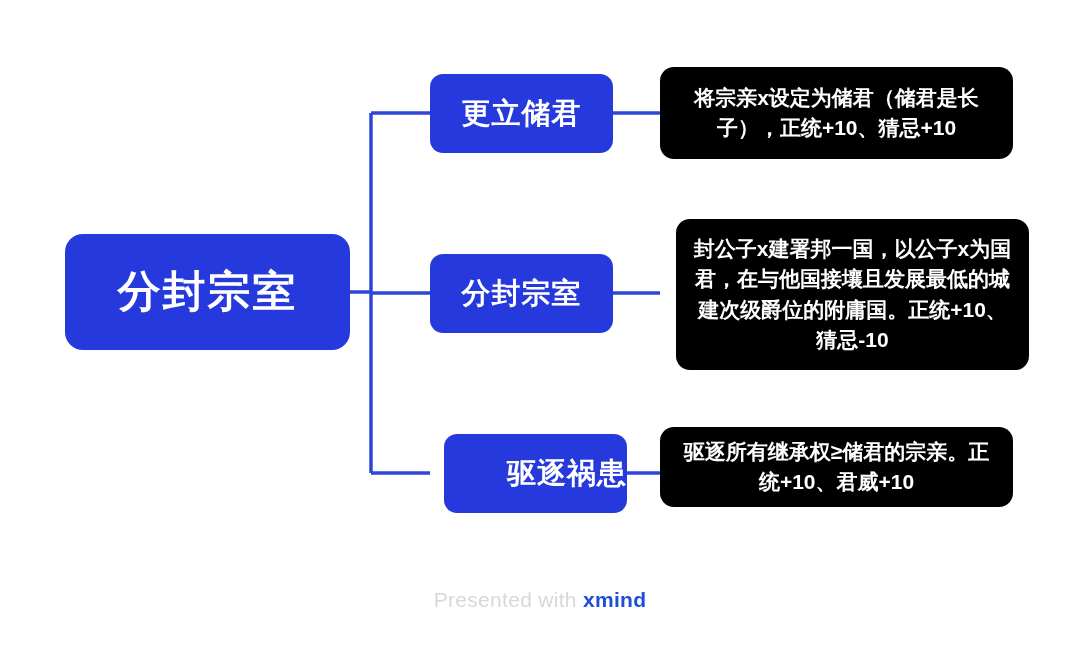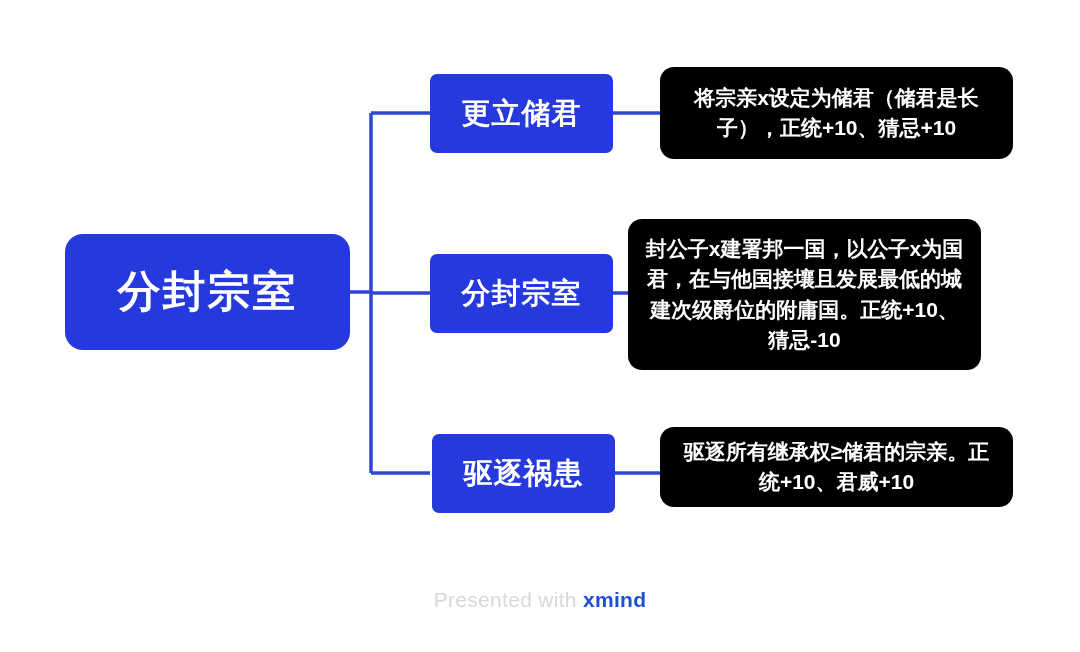--- a/index.html
+++ b/index.html
@@ -46,45 +46,45 @@
     color: #ffffff;
     font-size: 43px;
     font-weight: bold;
     letter-spacing: 2px;
   }
 
   .branch-node {
     width: 183px;
     height: 79px;
     background: #2639dc;
-    border-radius: 7px;
+    border-radius: 13px;
     color: #ffffff;
     font-size: 29px;
     font-weight: bold;
     letter-spacing: 1px;
   }
   .branch-node.b1 { left: 430px; top: 74px; }
   .branch-node.b2 { left: 430px; top: 254px; }
-  .branch-node.b3 { left: 432px; top: 434px; }
+  .branch-node.b3 { left: 444px; top: 434px; justify-content: flex-end; }
 
   .leaf-node {
     background: #000000;
     border-radius: 14px;
     color: #ffffff;
     font-weight: bold;
     font-size: 21px;
     line-height: 1.45;
     padding: 10px 16px;
   }
   .leaf-node .leaf-text {
     display: block;
     width: 100%;
   }
   .leaf-node.l1 { left: 660px; top: 67px;  width: 353px; height: 92px; }
-  .leaf-node.l2 { left: 628px; top: 219px; width: 353px; height: 151px; }
+  .leaf-node.l2 { left: 676px; top: 219px; width: 353px; height: 151px; }
   .leaf-node.l3 { left: 660px; top: 427px; width: 353px; height: 80px; }
 
   
   .footer {
     position: absolute;
     left: 0;
     top: 588px;
     width: 1080px;
     text-align: center;
     font-size: 21px;

